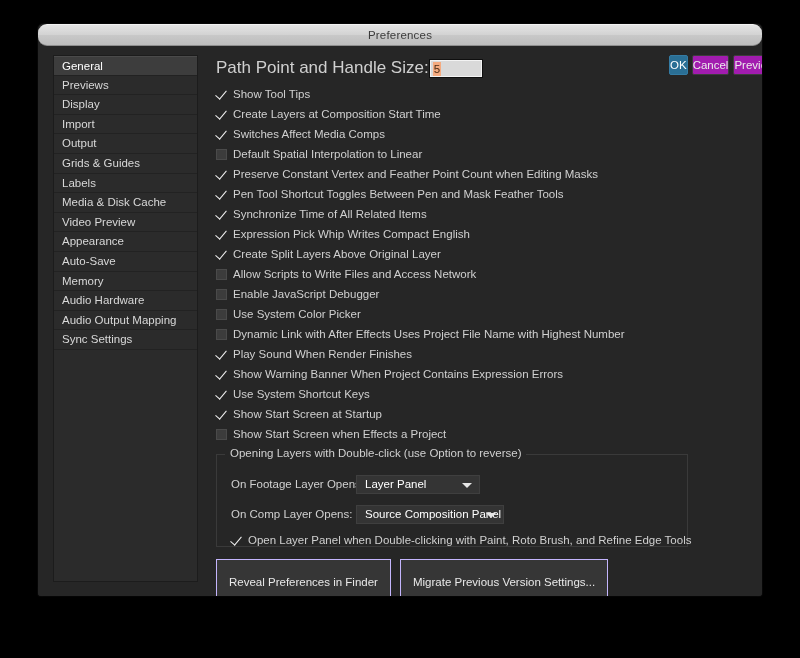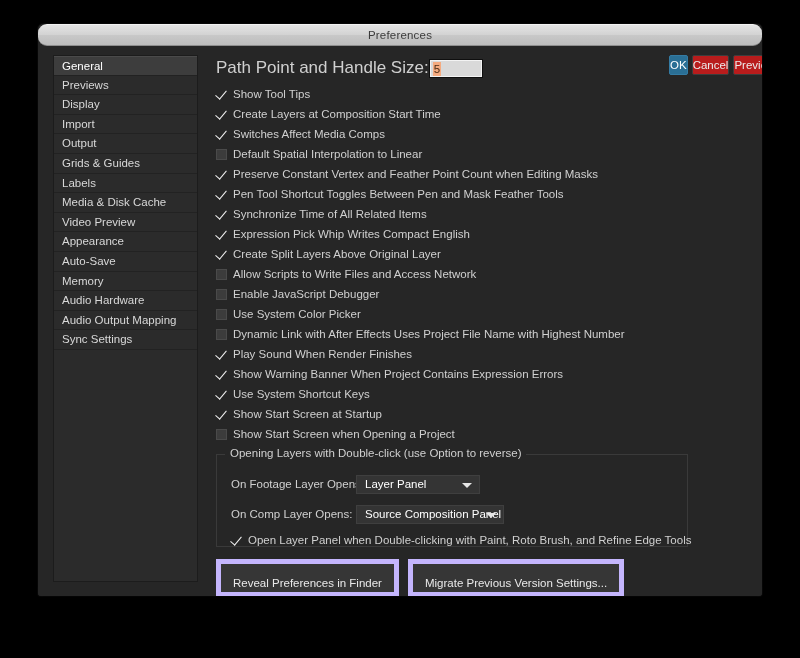--- a/index.html
+++ b/index.html
@@ -211,21 +211,21 @@
   }
 
   
   #bottombar {
     margin-top: 12px;
     display: flex;
     gap: 9px;
   }
   .btn-flat {
     background: #363636;
-    border: 5px solid #c4b5fd;
+    border: 1px solid #c4b5fd;
     color: #e9e9e9;
     font-size: 11.5px;
     padding: 13px 12px 5px;
     height: 38px;
     line-height: 13px;
     white-space: nowrap;
     font-family: "Liberation Sans", sans-serif;
   }
 
   
@@ -237,21 +237,21 @@
     display: flex;
     flex-direction: row;
     gap: 4px;
   }
   .rbtn {
     height: 20px;
     line-height: 19px;
     text-align: center;
     font-size: 11.5px;
     color: #ebebeb;
-    background: #b91c1c;
+    background: #a21caf;
     border: 1px solid #3d3d3d;
     border-radius: 2px;
     white-space: nowrap;
     font-family: "Liberation Sans", sans-serif;
   }
   .rbtn.primary {
     background: #2a6f95;
     border-color: #347ba3;
     color: #ffffff;
   }
@@ -360,21 +360,21 @@
             <div class="chk on">
               <span class="box"></span>
               <span class="txt">Use System Shortcut Keys</span>
             </div>
             <div class="chk on">
               <span class="box"></span>
               <span class="txt">Show Start Screen at Startup</span>
             </div>
             <div class="chk off">
               <span class="box"></span>
-              <span class="txt">Show Start Screen when Opening a Project</span>
+              <span class="txt">Show Start Screen when Effects a Project</span>
             </div>
           </div>
 
         <div id="groupbox">
           <div class="glabel">Opening Layers with Double-click (use Option to reverse)</div>
 
           <div class="droprow" style="margin-top:17px; margin-left:14px;">
             <span class="dlbl" style="width:118px;">On Footage Layer Opens:</span>
             <div class="dropdown" style="width:124px;">
               <span class="dval">Layer Panel</span>

